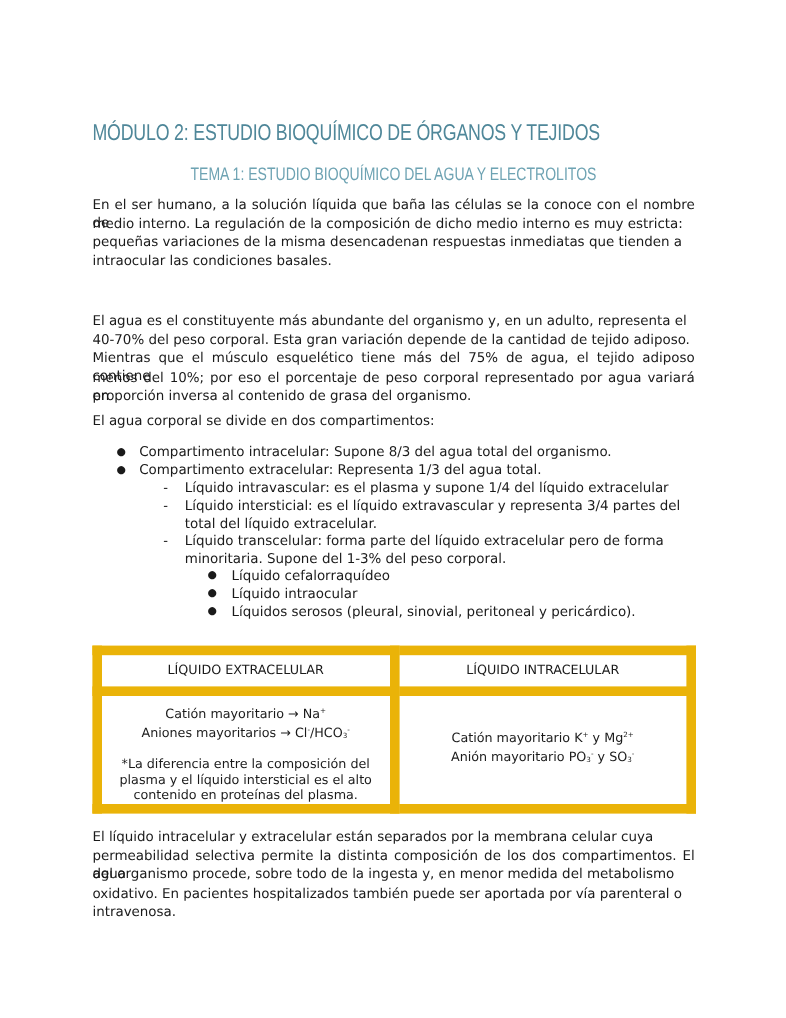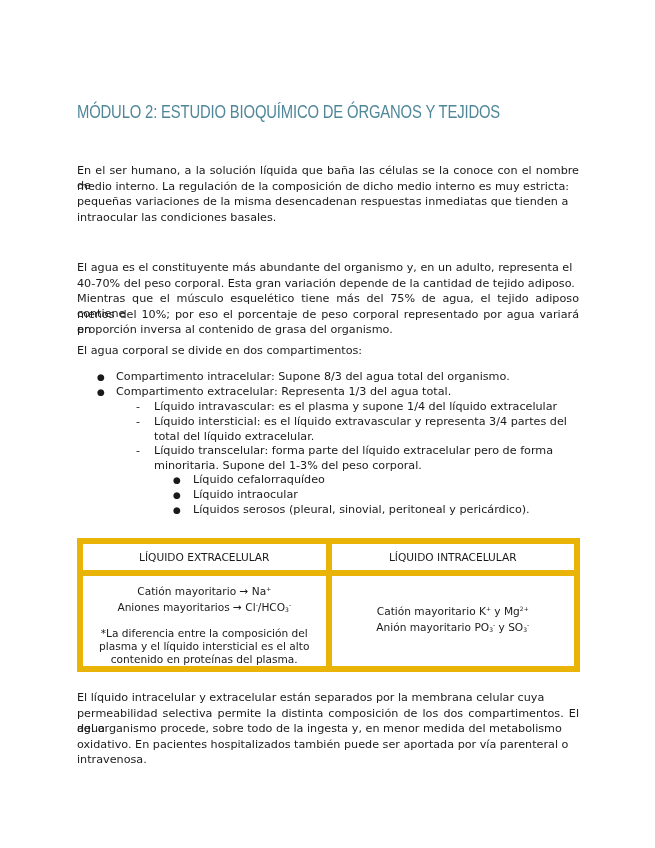--- a/index.html
+++ b/index.html
@@ -12,38 +12,41 @@
   .h2 { position: absolute; left: 0; width: 655px; top: 135px; text-align: center; }
   .h2 span { display: inline-block; font-family: "Liberation Sans", sans-serif; font-size: 15px; color: #6ea3b3;
              transform: scaleX(0.78); white-space: nowrap; }
   .txt { position: absolute; left: 77px; width: 502px; font-size: 11.2px; line-height: 15.4px;
          text-align: justify; text-align-last: left; }
   .line { position: absolute; font-size: 11.2px; line-height: 15px; white-space: nowrap; }
   .bullet { position: absolute; font-size: 9px; line-height: 15px; }
   .dash { position: absolute; font-size: 11px; line-height: 15px; }
   table.cmp { position: absolute; left: 77px; top: 538px; width: 503px; border-collapse: collapse;
               font-size: 10.6px; }
-  table.cmp td, table.cmp th { border: 6px solid #eab308; text-align: center; font-weight: normal; padding: 0; }
+  table.cmp td, table.cmp th { border: 8px solid #eab308; text-align: center; font-weight: normal; padding: 0; }
   table.cmp th { height: 26px; }
   table.cmp td { height: 86px; vertical-align: top; }
   .cell-inner { padding-top: 6px; line-height: 13px; }
   .cell-inner .gap { height: 11px; }
   .mid { display: flex; flex-direction: column; justify-content: center; height: 86px; line-height: 13px; }
   sup, sub { font-size: 6px; }
   sup { vertical-align: 4px; }
   sub { vertical-align: -1px; }
   .pagenum { position: absolute; left: 0; width: 655px; top: 787px; text-align: center; font-family: "Liberation Sans", sans-serif;
              font-size: 12px; color: #8a8a8a; }
 </style>
 </head>
 <body>
 
 <div class="page">
 
   <div class="h1">MÓDULO 2: ESTUDIO BIOQUÍMICO DE ÓRGANOS Y TEJIDOS</div>
+  <div class="h2">
+    <span>TEMA 1: ESTUDIO BIOQUÍMICO DEL AGUA Y ELECTROLITOS</span>
+  </div>
 
   <div>
     <div class="txt" style="top:163px;">En el ser humano, a la solución líquida que baña las células se la conoce con el nombre de</div>
     <div class="txt" style="top:178.5px;">medio interno. La regulación de la composición de dicho medio interno es muy estricta:</div>
     <div class="txt" style="top:194px;">pequeñas variaciones de la misma desencadenan respuestas inmediatas que tienden a</div>
     <div class="line" style="left:77px; top:209.5px;">intraocular las condiciones basales.</div>
   </div>
 
 
   <div>

